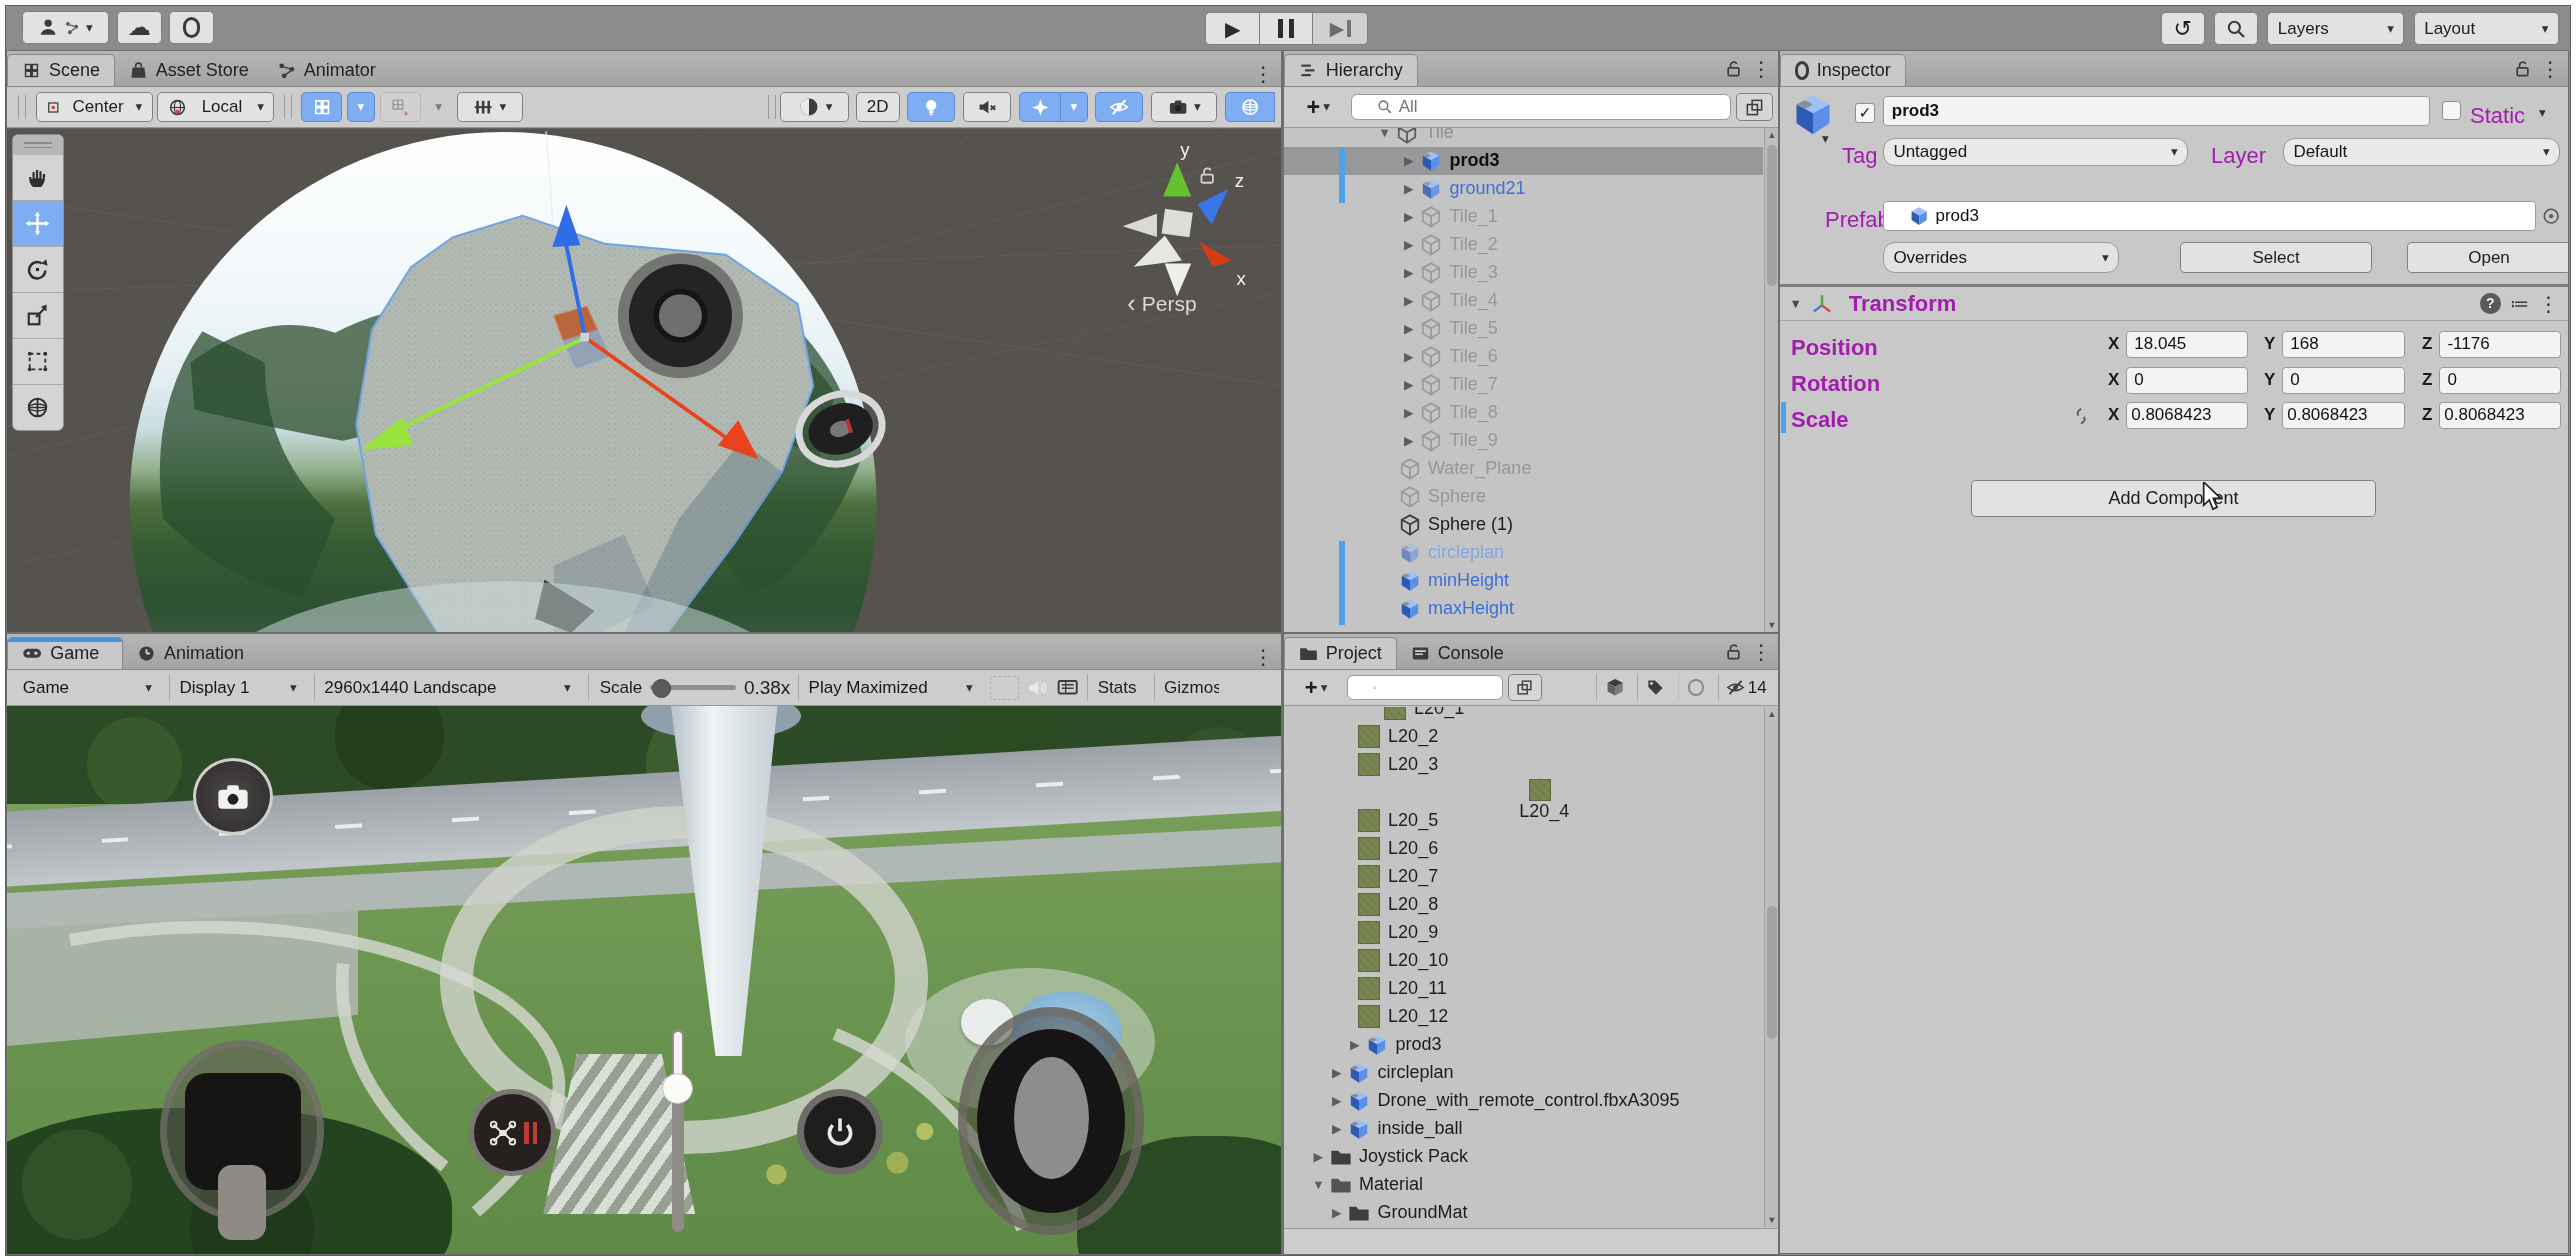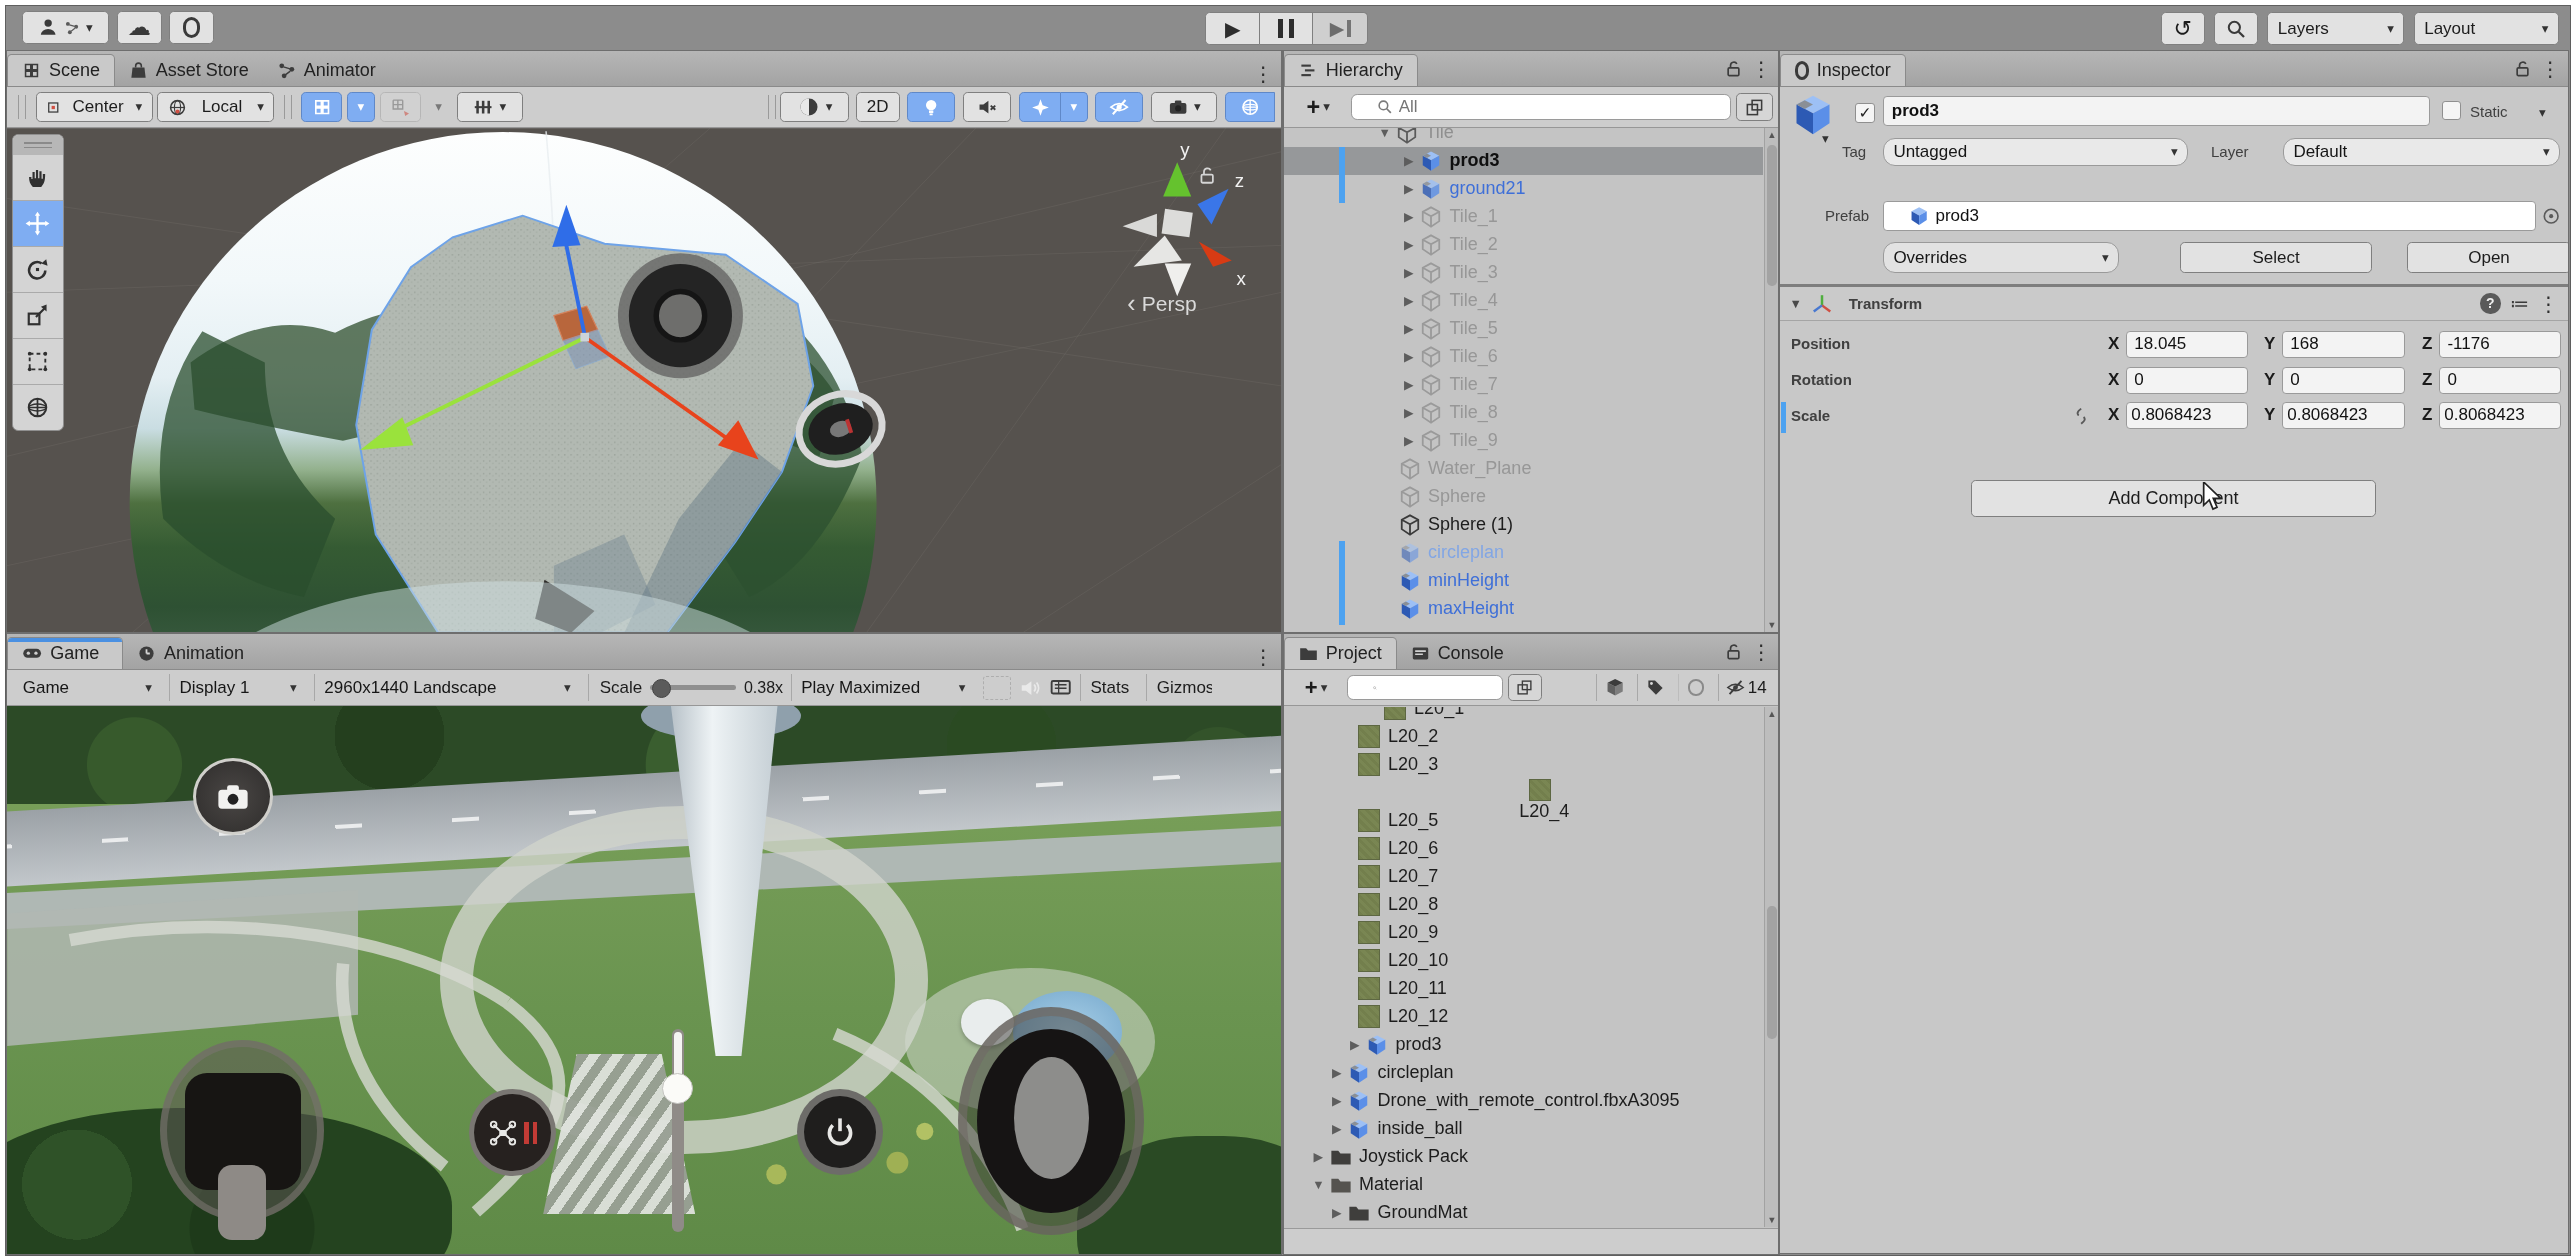--- a/index.html
+++ b/index.html
@@ -38,21 +38,21 @@
 .lblue{color:#82a6e4;}
 .dark{color:#1d1d1d;}
 .bold{font-weight:bold;color:#0f0f0f;}
 .thumb{width:20.3px;height:20.3px;margin-right:7.8px;flex:none;background:#75814e;background-image:repeating-linear-gradient(45deg,#66724424 0 3.1px,#82905c55 3.1px 6.2px);border:0.8px solid #5d6742;}
 .obar{position:absolute;width:5.5px;background:#4da2f0;left:55px;z-index:3;}
 .sbar{position:absolute;width:14px;background:#bdbdbd;border-left:0.8px solid #a2a2a2;top:0;bottom:0;right:0;}
 .sbar .up,.sbar .dn{position:absolute;left:0;width:14px;height:14px;font-size:9.4px;color:#555;text-align:center;line-height:14px;}
 .sbar .up{top:0;}.sbar .dn{bottom:0;}
 .sbar .th{position:absolute;left:1.6px;width:10.2px;background:#a3a3a3;border-radius:4.7px;}
 
-.ilabel{font-size:15px;color:#404040;}
+.ilabel{font-size:22px;color:#a21caf;}
 .axl{font-size:17px;color:#1a1a1a;margin-right:6.2px;font-weight:bold;}
 .axf{height:26.6px;}
 .comp-label{font-weight:bold;}
 .ringicon{display:inline-block;width:17px;height:20.3px;border:3.1px solid #3a3a3a;border-radius:50%/45%;box-sizing:border-box;}
 .qmark{display:inline-flex;width:20.3px;height:20.3px;border-radius:50%;background:#5a5a5a;color:#eee;font-size:14px;align-items:center;justify-content:center;font-weight:bold;}
 .preset{font-size:19px;color:#3a3a3a;}
 </style>
 </head>
 <body>
 
@@ -556,21 +556,21 @@
     </div>
     <div class="ddl" style="height:26.6px;width:266px;border:none;background:transparent;border-left:0.8px solid #a8a8a8;border-radius:0;">
       <span>2960x1440 Landscape</span>
       <span class="car">▾</span>
     </div>
     <div class="flex" style="gap:7.8px;border-left:0.8px solid #a8a8a8;padding-left:11px;height:26.6px;">
       <span style="font-size:17px;">Scale</span>
       <span style="position:relative;width:86px;height:4.7px;background:#8f8f8f;border-radius:2.3px;display:inline-block;">
         <i style="position:absolute;left:1.6px;top:-6.2px;width:17px;height:17px;border-radius:50%;background:#5b5b5b;border:0.8px solid #444;"></i>
       </span>
-      <span style="font-size:16px;">0.38x</span>
+      <span style="font-size:19px;">0.38x</span>
     </div>
     <div class="ddl" style="height:26.6px;width:184px;border:none;background:transparent;border-left:0.8px solid #a8a8a8;border-radius:0;">
       <span>Play Maximized</span>
       <span class="car">▾</span>
     </div>
     <span style="width:26.6px;height:22px;border:1.6px dashed #9a9a9a;border-radius:3.1px;opacity:.6;"></span>
     <svg class="icn" width="22" height="22" color="#e9e9e9" viewBox="0 0 28 28">
           <use href="#spk"></use>
         </svg>
     <svg class="icn" width="23.4" height="23.4" color="#3c3c3c" viewBox="0 0 30 30">

